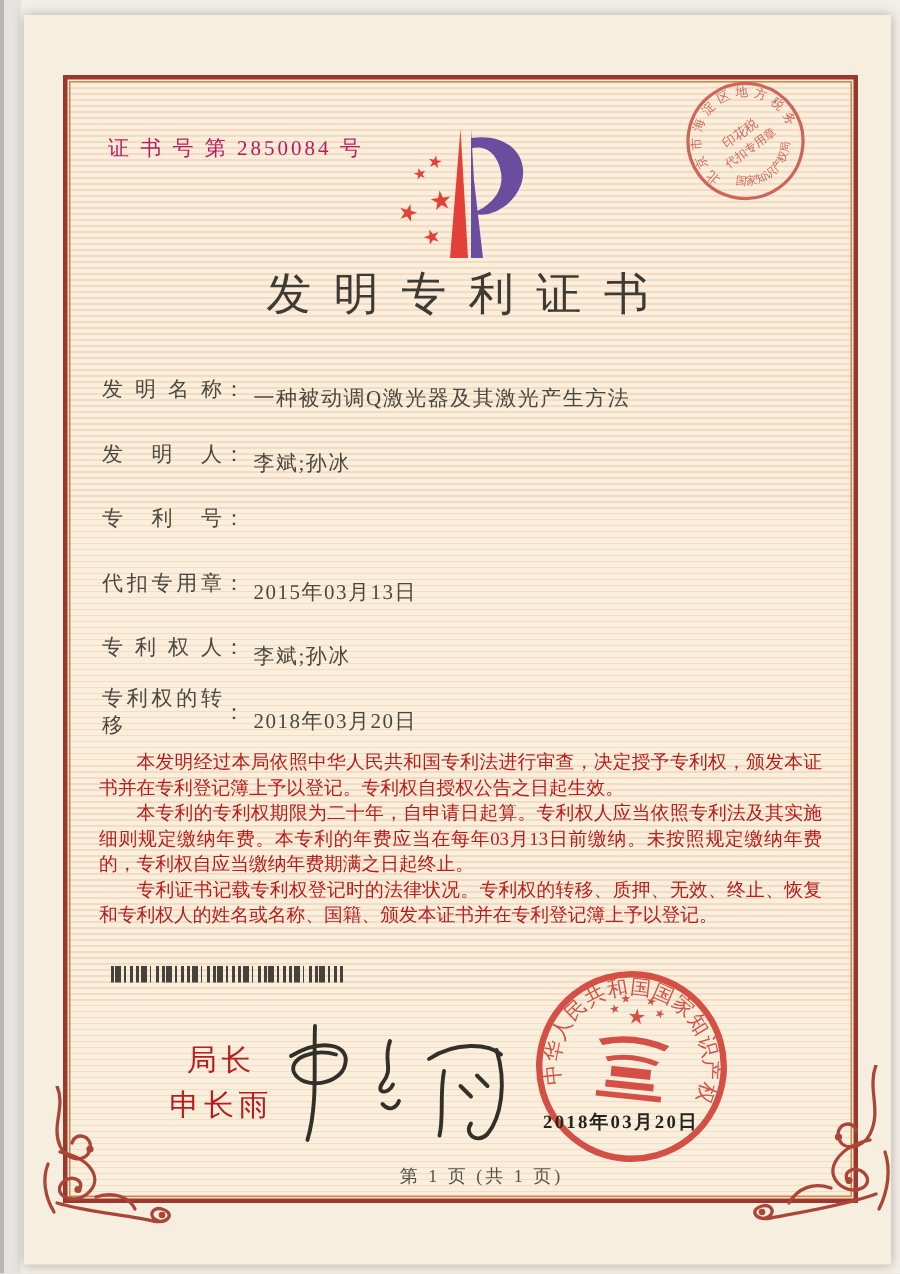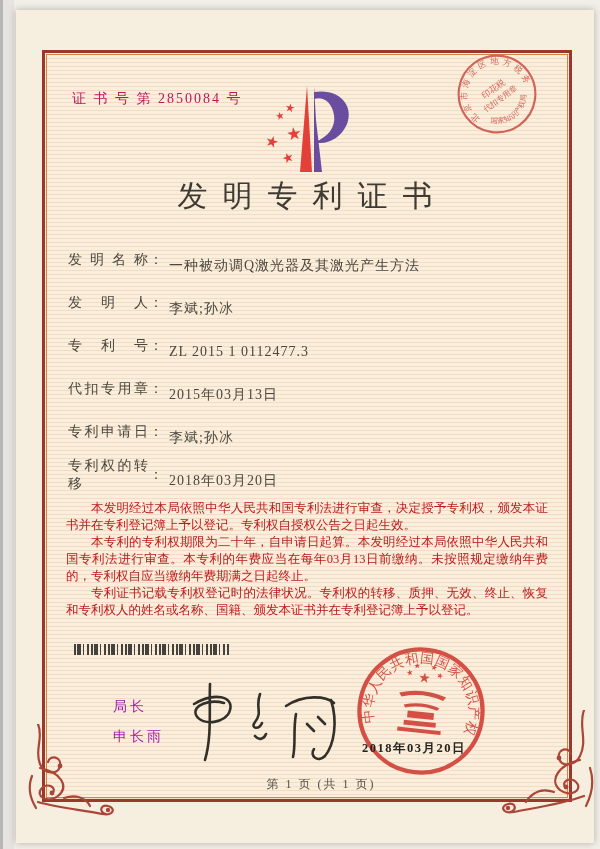--- a/index.html
+++ b/index.html
@@ -14,21 +14,21 @@
   .title{left:0;top:166px;width:100%;text-align:center;font-size:30px;color:#3f3b34;letter-spacing:15px;text-indent:15px;font-weight:500;}
   .fields{left:52px;top:240px;width:480px;}
   .frow{display:flex;align-items:center;height:20px;margin-bottom:23px;font-size:14px;color:#4c473e;}
   .flabel{display:inline-block;width:80px;text-align:justify;text-align-last:justify;}
   .fcolon{margin:0 6px 0 1px;}
   .fvalue{letter-spacing:1px;margin-top:11px;}
   .bodytext{left:50px;top:490px;width:482px;font-size:12.5px;line-height:17px;color:#b91c1c;text-align:justify;}
   .bodytext p{margin:0;text-indent:2em;}
   .barcode{left:58px;top:634px;width:156px;height:11px;
     background:repeating-linear-gradient(90deg,#45423d 0 2px,transparent 2px 3px,#45423d 3px 7px,transparent 7px 9px,#45423d 9px 10px,transparent 10px 13px,#45423d 13px 15px,transparent 15px 17px);}
-  .director{left:97px;top:682px;font-size:14px;color:#a21caf;letter-spacing:3px;line-height:30px;}
+  .director{left:97px;top:682px;font-size:20px;color:#b91c1c;letter-spacing:3px;line-height:30px;text-align:center;}
   .sig{left:164px;top:660px;}
   .sealwrap{left:334px;top:630px;width:142px;height:142px;transform:rotate(6deg);opacity:.93;}
   .sealdate{left:346px;top:730px;font-size:12.5px;font-weight:600;color:#26241f;letter-spacing:1.5px;z-index:6;}
   .footer{left:16px;top:766px;width:100%;text-align:center;font-size:12px;color:#555046;letter-spacing:2px;}
   .stampwrap{left:431px;top:34px;width:100px;height:100px;transform:rotate(-36deg);opacity:.85;}
   .logo{left:236px;top:70px;width:110px;height:100px;}
   .orn{pointer-events:none;}
   .ornL{left:8px;top:714px;}
   .ornR{left:462px;top:700px;transform:scaleX(-1);}
   svg text{font-family:"Liberation Serif","DejaVu Serif",serif;}
@@ -71,42 +71,41 @@
         <span class="fvalue">一种被动调Q激光器及其激光产生方法</span>
       </div>
       <div class="frow">
         <span class="flabel">发明人</span>
           <span class="fcolon">：</span>
         <span class="fvalue">李斌;孙冰</span>
       </div>
       <div class="frow">
         <span class="flabel">专利号</span>
           <span class="fcolon">：</span>
-        <span class="fvalue">ZL 2015 1 0112477.3</span>
       </div>
       <div class="frow">
         <span class="flabel">代扣专用章</span>
           <span class="fcolon">：</span>
         <span class="fvalue">2015年03月13日</span>
       </div>
       <div class="frow">
-        <span class="flabel">专利申请日</span>
+        <span class="flabel">专利权人</span>
           <span class="fcolon">：</span>
         <span class="fvalue">李斌;孙冰</span>
       </div>
       <div class="frow">
         <span class="flabel">专利权的转移</span>
           <span class="fcolon">：</span>
         <span class="fvalue">2018年03月20日</span>
       </div>
     </div>
 
     <div class="abs bodytext">
       <p>本发明经过本局依照中华人民共和国专利法进行审查，决定授予专利权，颁发本证书并在专利登记簿上予以登记。专利权自授权公告之日起生效。</p>
-      <p>本专利的专利权期限为二十年，自申请日起算。本发明经过本局依照中华人民共和国专利法进行审查。本专利的年费应当在每年03月13日前缴纳。未按照规定缴纳年费的，专利权自应当缴纳年费期满之日起终止。</p>
+      <p>本专利的专利权期限为二十年，自申请日起算。专利权人应当依照专利法及其实施细则规定缴纳年费。本专利的年费应当在每年03月13日前缴纳。未按照规定缴纳年费的，专利权自应当缴纳年费期满之日起终止。</p>
       <p>专利证书记载专利权登记时的法律状况。专利权的转移、质押、无效、终止、恢复和专利权人的姓名或名称、国籍、颁发本证书并在专利登记簿上予以登记。</p>
     </div>
 
     <div class="abs barcode"></div>
 
     <div class="abs director">
       <div>局长</div>
       <div>申长雨</div>
     </div>
 

